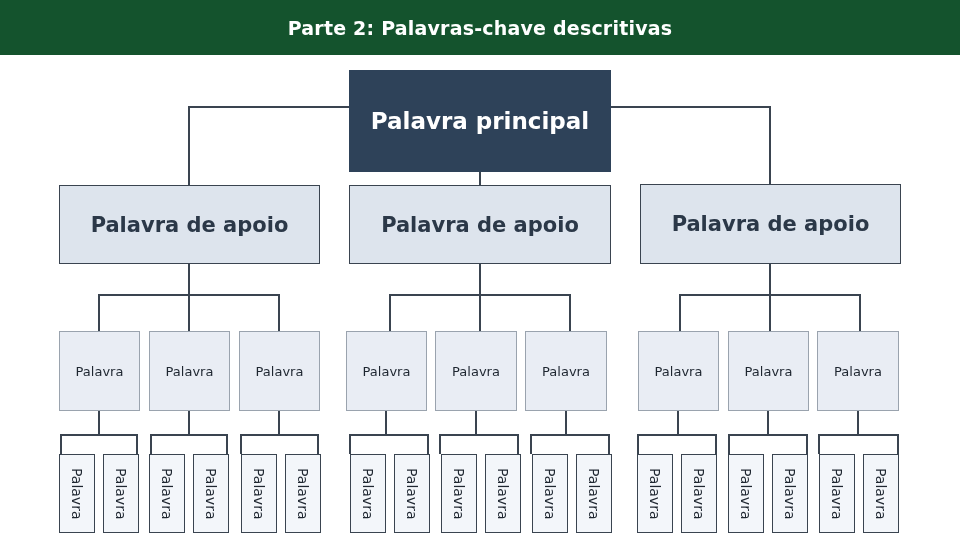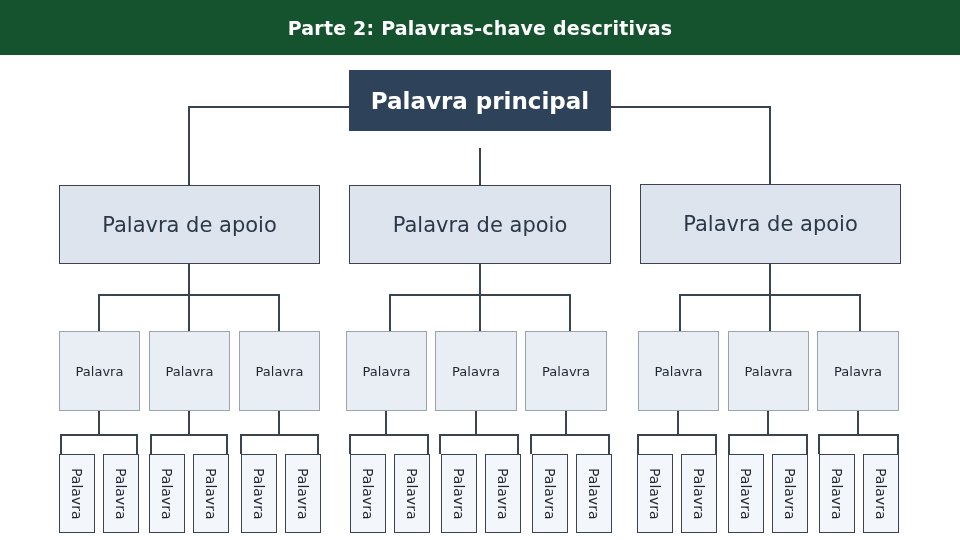--- a/index.html
+++ b/index.html
@@ -1,21 +1,21 @@
 <!DOCTYPE html>
 <html><head>
   <meta charset="utf-8">
   <style>
     html, body { margin:0; padding:0; }
     body { width:960px; height:540px; position:relative; background:#ffffff; overflow:hidden; font-family:"DejaVu Sans", sans-serif; }
     .header { position:absolute; left:0; top:0; width:960px; height:55px; background:#14532d; display:flex; align-items:center; justify-content:center; }
     .header-title { color:#ffffff; font-weight:bold; font-size:19px; letter-spacing:0.2px; }
     .box { position:absolute; box-sizing:border-box; display:flex; align-items:center; justify-content:center; text-align:center; }
     .main-box { background:#2e4259; color:#fff; font-weight:bold; font-size:23px; }
-    .support-box { background:#dde4ed; border:1.5px solid #3a4450; color:#2b3848; font-weight:normal; font-size:21px; }
+    .support-box { background:#dde4ed; border:1.5px solid #3a4450; color:#2b3848; font-weight:bold; font-size:21px; }
     .word-box { background:#e9edf4; border:1px solid #9aa3ae; color:#1e2630; font-size:13px; }
     .leaf-box { background:#f3f6fa; border:1.5px solid #3a4450; color:#1e2630; font-size:14px; }
     .leaf-box span { writing-mode:vertical-rl; }
     svg.lines { position:absolute; left:0; top:0; }
   </style>
 </head>
 <body>
 
 <div class="header">
   <span class="header-title">Parte 2: Palavras-chave descritivas</span>
@@ -51,21 +51,21 @@
       <polyline points="531,454 531,435 609,435 609,454"></polyline>
     <line x1="678" y1="410" x2="678" y2="435"></line>
       <polyline points="638,454 638,435 716,435 716,454"></polyline>
     <line x1="768" y1="410" x2="768" y2="435"></line>
       <polyline points="729,454 729,435 807,435 807,454"></polyline>
     <line x1="858" y1="410" x2="858" y2="435"></line>
       <polyline points="819,454 819,435 898,435 898,454"></polyline>
   </g>
 </svg>
 
-<div class="box main-box" style="left:349px;top:70px;width:262px;height:61px;text-align:right;">
+<div class="box main-box" style="left:349px;top:70px;width:262px;height:102px;text-align:right;">
   <span>Palavra principal</span>
 </div>
 
 <div class="box support-box" style="left:59px;top:185px;width:261px;height:79px;">
   <span>Palavra de apoio</span>
 </div>
 <div class="box support-box" style="left:349px;top:185px;width:262px;height:79px;">
   <span>Palavra de apoio</span>
 </div>
 <div class="box support-box" style="left:640px;top:184px;width:261px;height:80px;">

